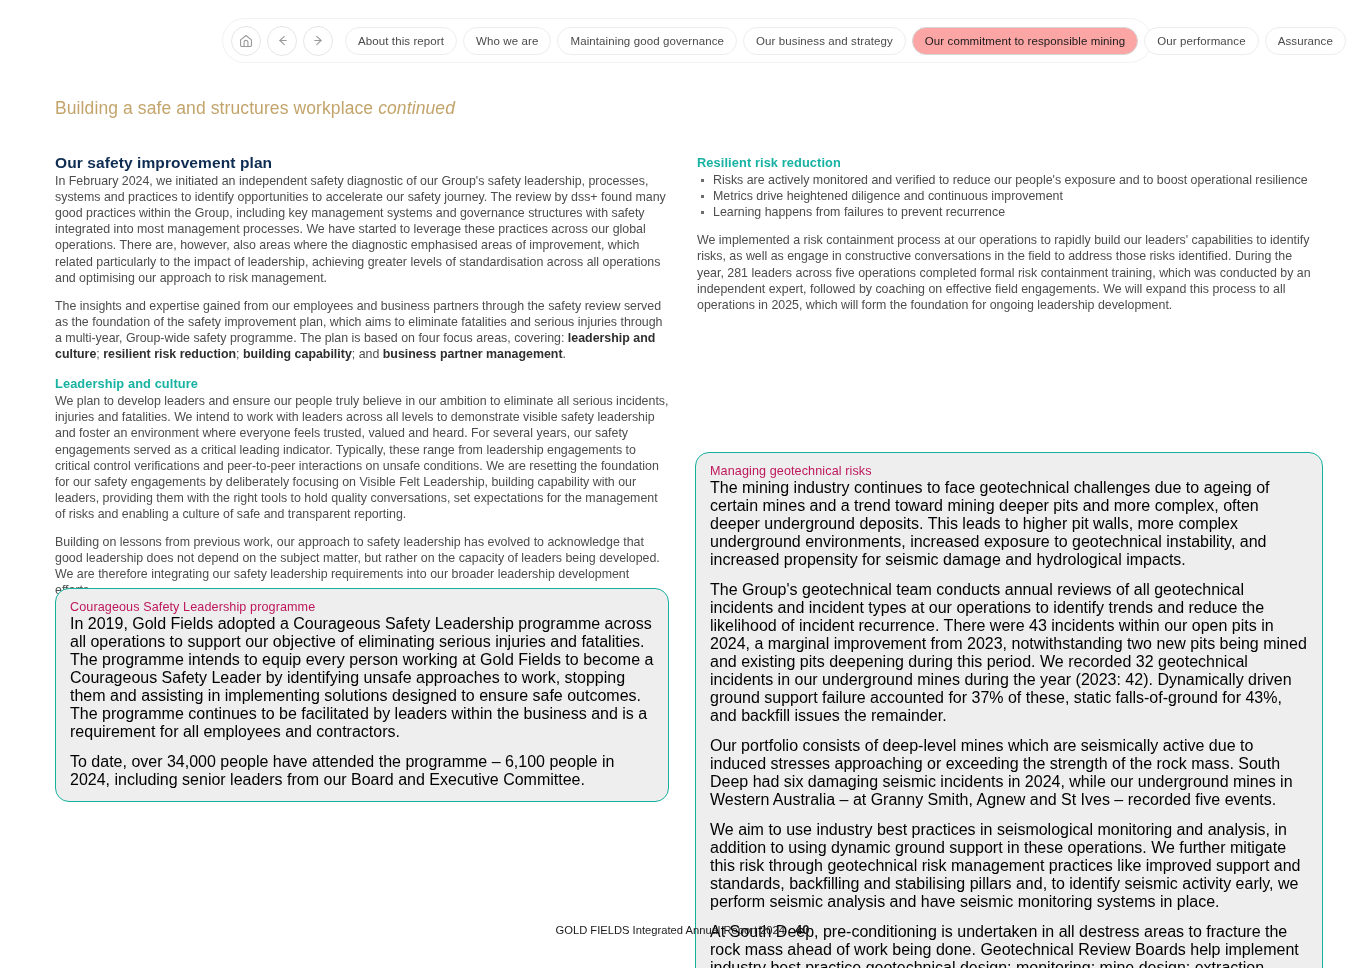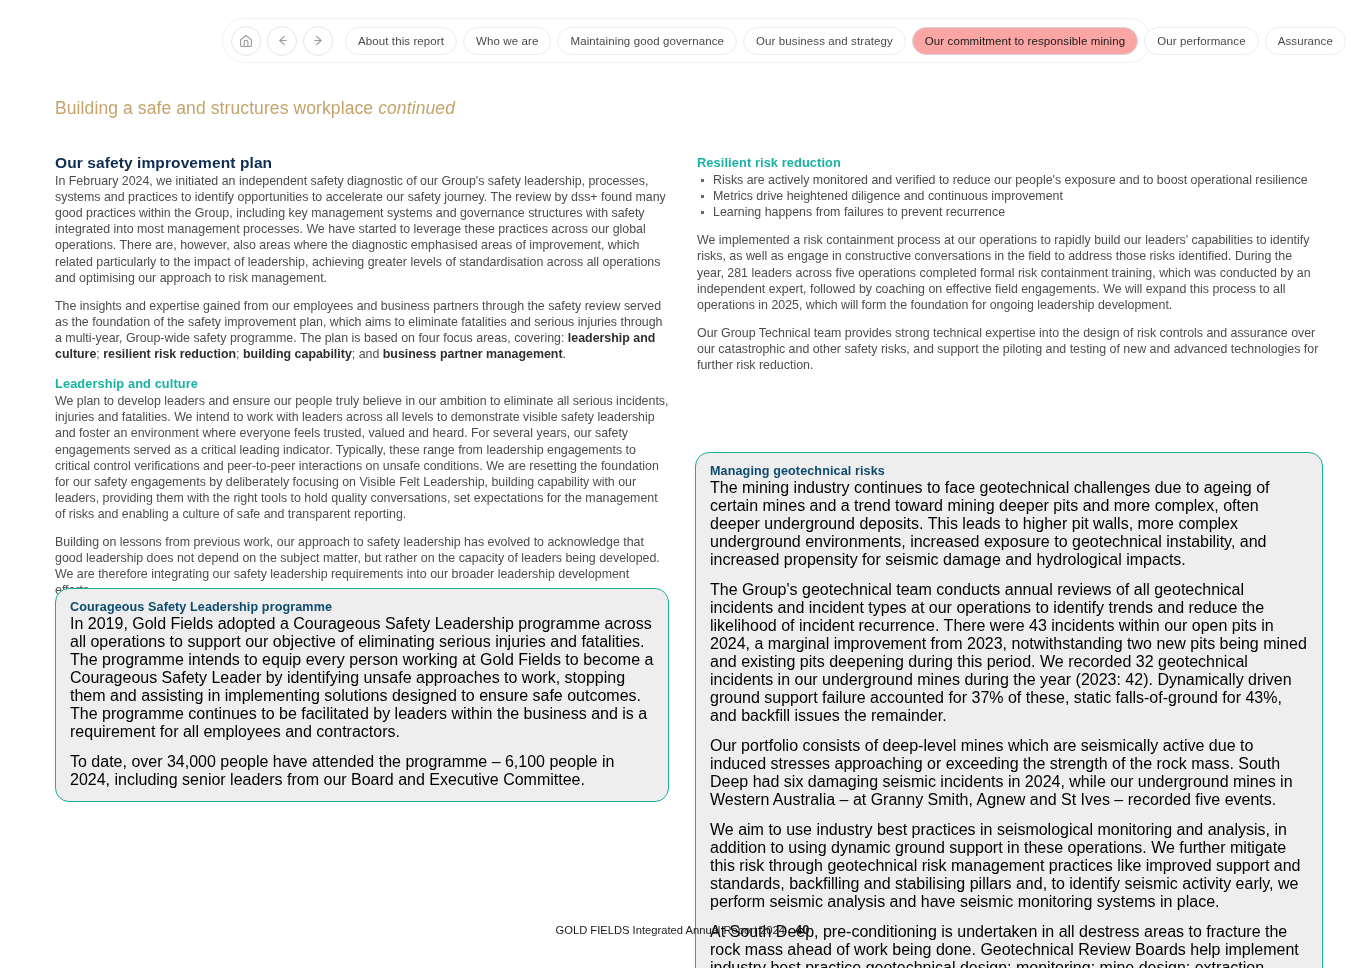--- a/index.html
+++ b/index.html
@@ -123,22 +123,22 @@
   
   .callout {
     border: 1.6px solid #16b09f;
     border-radius: 14px;
     background: #eeeeee;
     padding: 11px 14px 12px 14px;
   }
   .callout h3 {
     margin: 0 0 1px 0;
     font-size: 12.6px;
-    font-weight: bold;
-    color: #0c4a6e;
+    font-weight: normal;
+    color: #be185d;
     letter-spacing: .1px;
   }
   .callout p { margin: 0 0 12px 0; }
   .callout p:last-child { margin-bottom: 0; }
 
   .box-left  { position: absolute; left: 55px; top: 588px; width: 614px; }
   .box-right { position: absolute; left: 695px; top: 452px; width: 628px; }
 
   
   .footer {
@@ -220,21 +220,20 @@
     <h2 class="sub-title first">Resilient risk reduction</h2>
 
 
     <ul class="bullets">
       <li>Risks are actively monitored and verified to reduce our people's exposure and to boost operational resilience</li>
       <li>Metrics drive heightened diligence and continuous improvement</li>
       <li>Learning happens from failures to prevent recurrence</li>
     </ul>
 
     <p>We implemented a risk containment process at our operations to rapidly build our leaders' capabilities to identify risks, as well as engage in constructive conversations in the field to address those risks identified. During the year, 281 leaders across five operations completed formal risk containment training, which was conducted by an independent expert, followed by coaching on effective field engagements. We will expand this process to all operations in 2025, which will form the foundation for ongoing leadership development.</p>
-    <p class="tight">Our Group Technical team provides strong technical expertise into the design of risk controls and assurance over our catastrophic and other safety risks, and support the piloting and testing of new and advanced technologies for further risk reduction.</p>
   </div>
 
   <div class="box-right">
     <div class="callout">
       <h3>Managing geotechnical risks</h3>
       <p>The mining industry continues to face geotechnical challenges due to ageing of certain mines and a trend toward mining deeper pits and more complex, often deeper underground deposits. This leads to higher pit walls, more complex underground environments, increased exposure to geotechnical instability, and increased propensity for seismic damage and hydrological impacts.</p>
       <p>The Group's geotechnical team conducts annual reviews of all geotechnical incidents and incident types at our operations to identify trends and reduce the likelihood of incident recurrence. There were 43 incidents within our open pits in 2024, a marginal improvement from 2023, notwithstanding two new pits being mined and existing pits deepening during this period. We recorded 32 geotechnical incidents in our underground mines during the year (2023: 42). Dynamically driven ground support failure accounted for 37% of these, static falls-of-ground for 43%, and backfill issues the remainder.</p>
       <p>Our portfolio consists of deep-level mines which are seismically active due to induced stresses approaching or exceeding the strength of the rock mass. South Deep had six damaging seismic incidents in 2024, while our underground mines in Western Australia – at Granny Smith, Agnew and St Ives – recorded five events.</p>
       <p>We aim to use industry best practices in seismological monitoring and analysis, in addition to using dynamic ground support in these operations. We further mitigate this risk through geotechnical risk management practices like improved support and standards, backfilling and stabilising pillars and, to identify seismic activity early, we perform seismic analysis and have seismic monitoring systems in place.</p>
       <p>At South Deep, pre-conditioning is undertaken in all destress areas to fracture the rock mass ahead of work being done. Geotechnical Review Boards help implement industry best practice geotechnical design; monitoring; mine design; extraction sequencing; and ground support implementation, specifically at Cerro Corona, South Deep and Agnew.</p>

